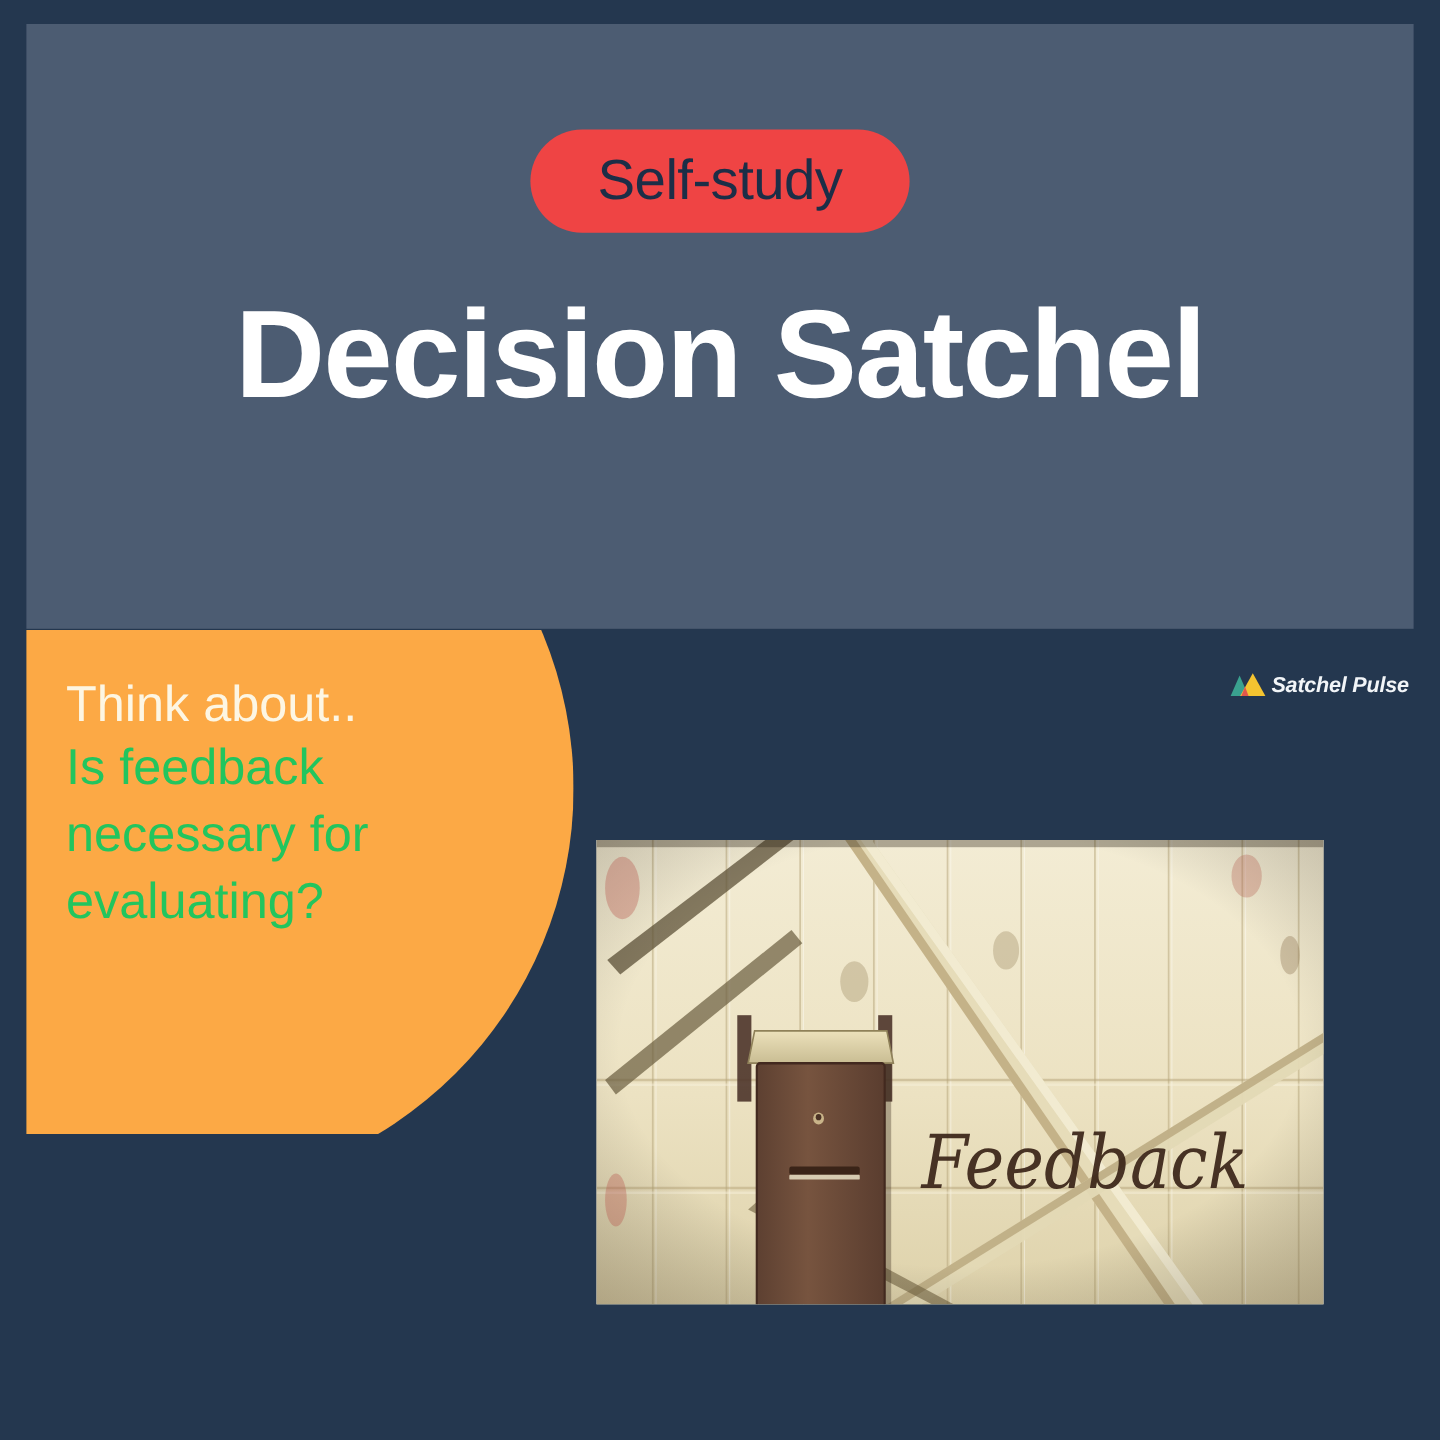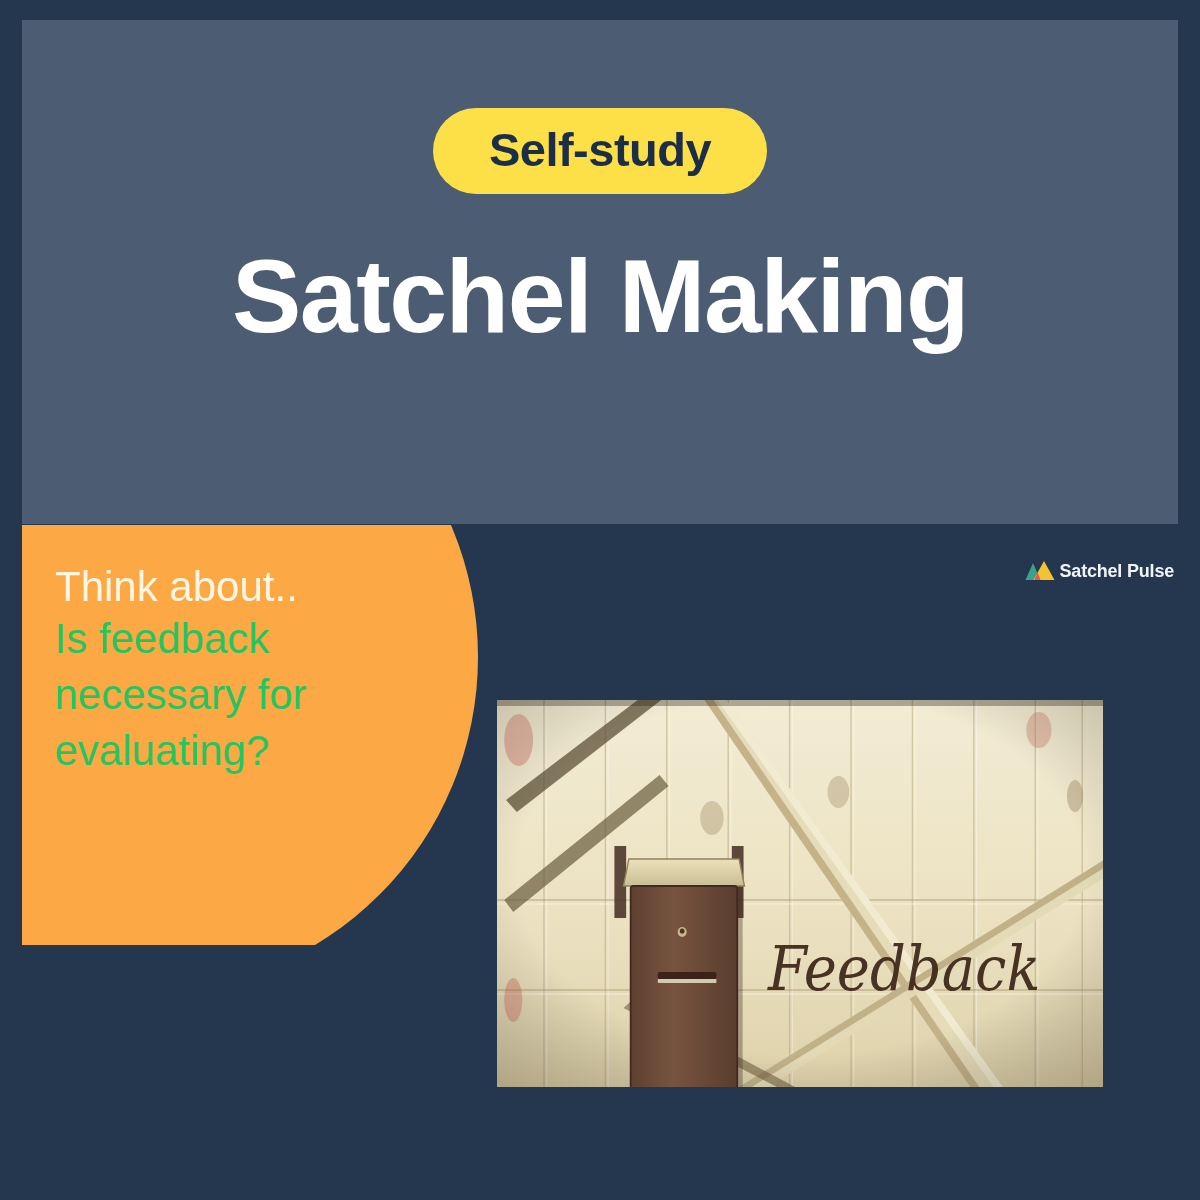--- a/index.html
+++ b/index.html
@@ -30,24 +30,24 @@
 
   #badge-row {
     position: absolute;
     left: 0;
     top: 88px;
     width: 100%;
     text-align: center;
   }
   #self-study-badge {
     display: inline-block;
-    background: #fde047;
+    background: #ef4444;
     color: #1c2e47;
     font-size: 47px;
-    font-weight: bold;
+    font-weight: normal;
     letter-spacing: -0.5px;
     padding: 18px 56px 21px 56px;
     border-radius: 46px;
     line-height: 1;
     text-align: center;
   }
 
   #main-title {
     position: absolute;
     left: 0;
@@ -119,20 +119,21 @@
 
   
   #brand-logo {
     position: absolute;
     right: 26px;
     top: 560px;
     display: flex;
     align-items: center;
     gap: 5px;
     z-index: 3;
+    font-style: italic;
   }
   #brand-mark {
     width: 30px;
     height: 22px;
     display: block;
   }
   #brand-name {
     color: #f2f5f8;
     font-size: 18px;
     font-weight: bold;
@@ -162,21 +163,21 @@
 <body>
 
 <div id="slide">
 
   <div id="header-panel">
 
     <div id="badge-row">
       <span id="self-study-badge">Self-study</span>
     </div>
 
-    <div id="main-title">Satchel Making</div>
+    <div id="main-title">Decision Satchel</div>
 
 
   </div>
 
   <div id="think-circle">
     <div id="think-circle-shape"></div>
     <div id="think-text-block">
       <div id="think-about-label">Think about..</div>
       <div id="think-question">Is feedback necessary for evaluating?</div>
     </div>

